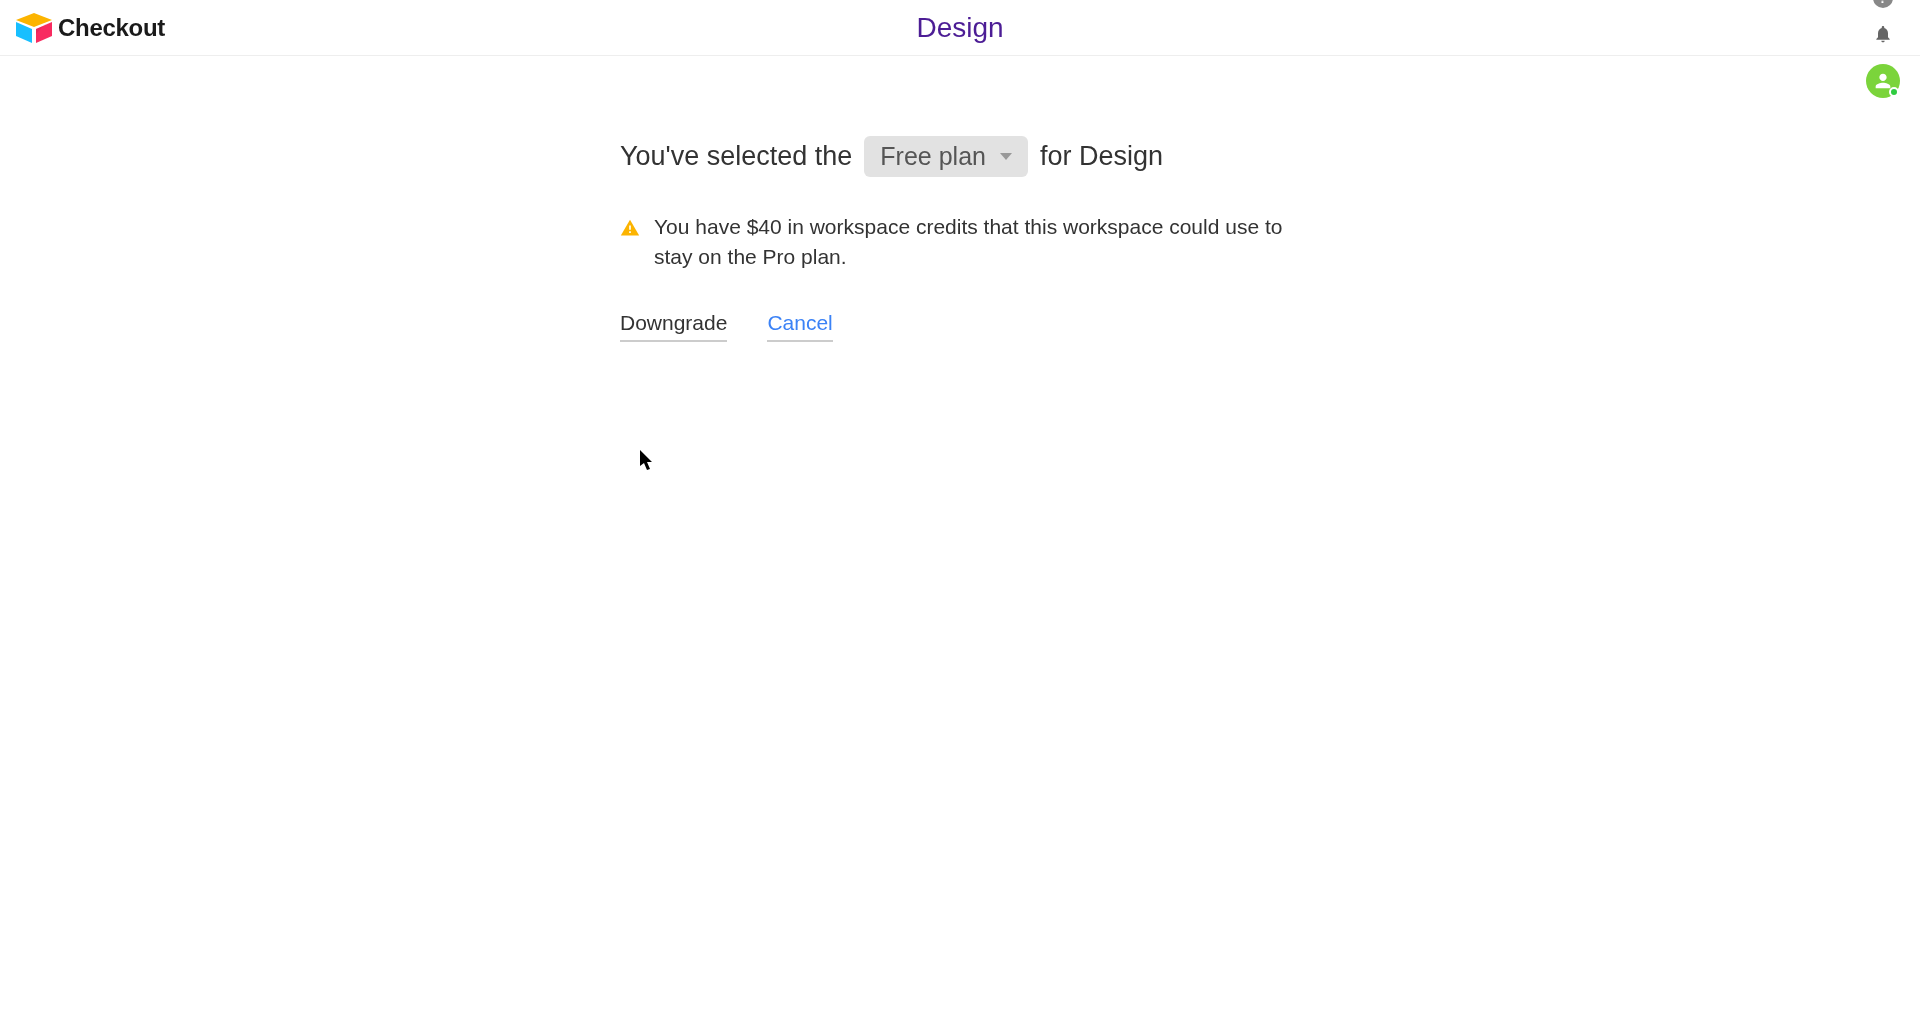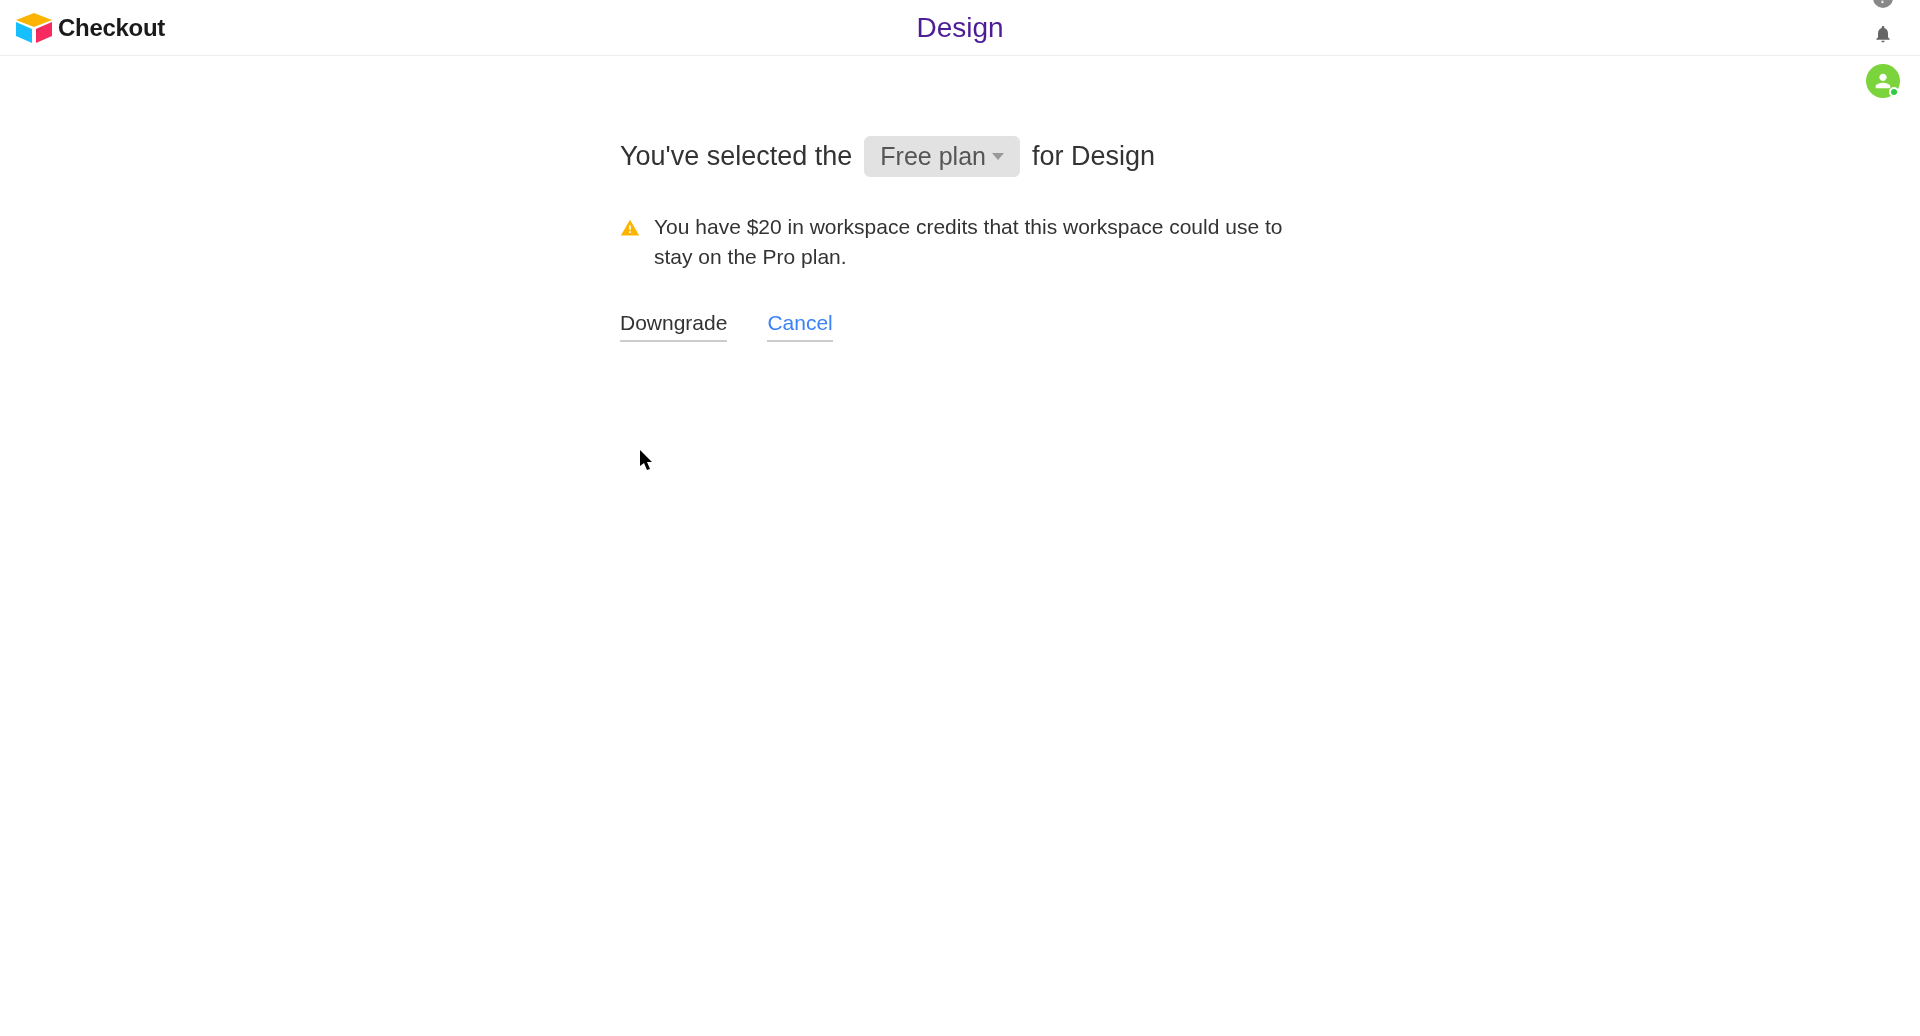--- a/index.html
+++ b/index.html
@@ -132,21 +132,21 @@
       flex-wrap: wrap;
       gap: 12px;
       margin-bottom: 35px;
     }
     .plan-selector {
       background: #e2e2e2;
       border-radius: 6px;
       padding: 6px 16px;
       display: inline-flex;
       align-items: center;
-      gap: 6px;
+      gap: 14px;
       font-size: 25px;
       font-weight: 500;
       color: #555;
       cursor: pointer;
     }
     .plan-selector .chevron {
       width: 0;
       height: 0;
       border-left: 6px solid transparent;
       border-right: 6px solid transparent;
@@ -263,21 +263,21 @@
     <span>for Design</span>
   </div>
 
   <div class="warning-box">
     <span>
       <svg class="warning-icon" viewBox="0 0 24 24">
         <path d="M1 21h22L12 2 1 21z" fill="#FCB400"></path>
         <path d="M13 18h-2v-2h2v2zm0-4h-2v-5h2v5z" fill="#fff"></path>
       </svg>
     </span>
-    <div class="warning-text">You have $20 in workspace credits that this workspace could use to stay on the Pro plan.</div>
+    <div class="warning-text">You have $40 in workspace credits that this workspace could use to stay on the Pro plan.</div>
   </div>
 
 
   <div class="actions">
     <span class="action-link action-primary">Downgrade</span>
     <span class="action-link action-secondary">Cancel</span>
   </div>
 
 </div>
 

